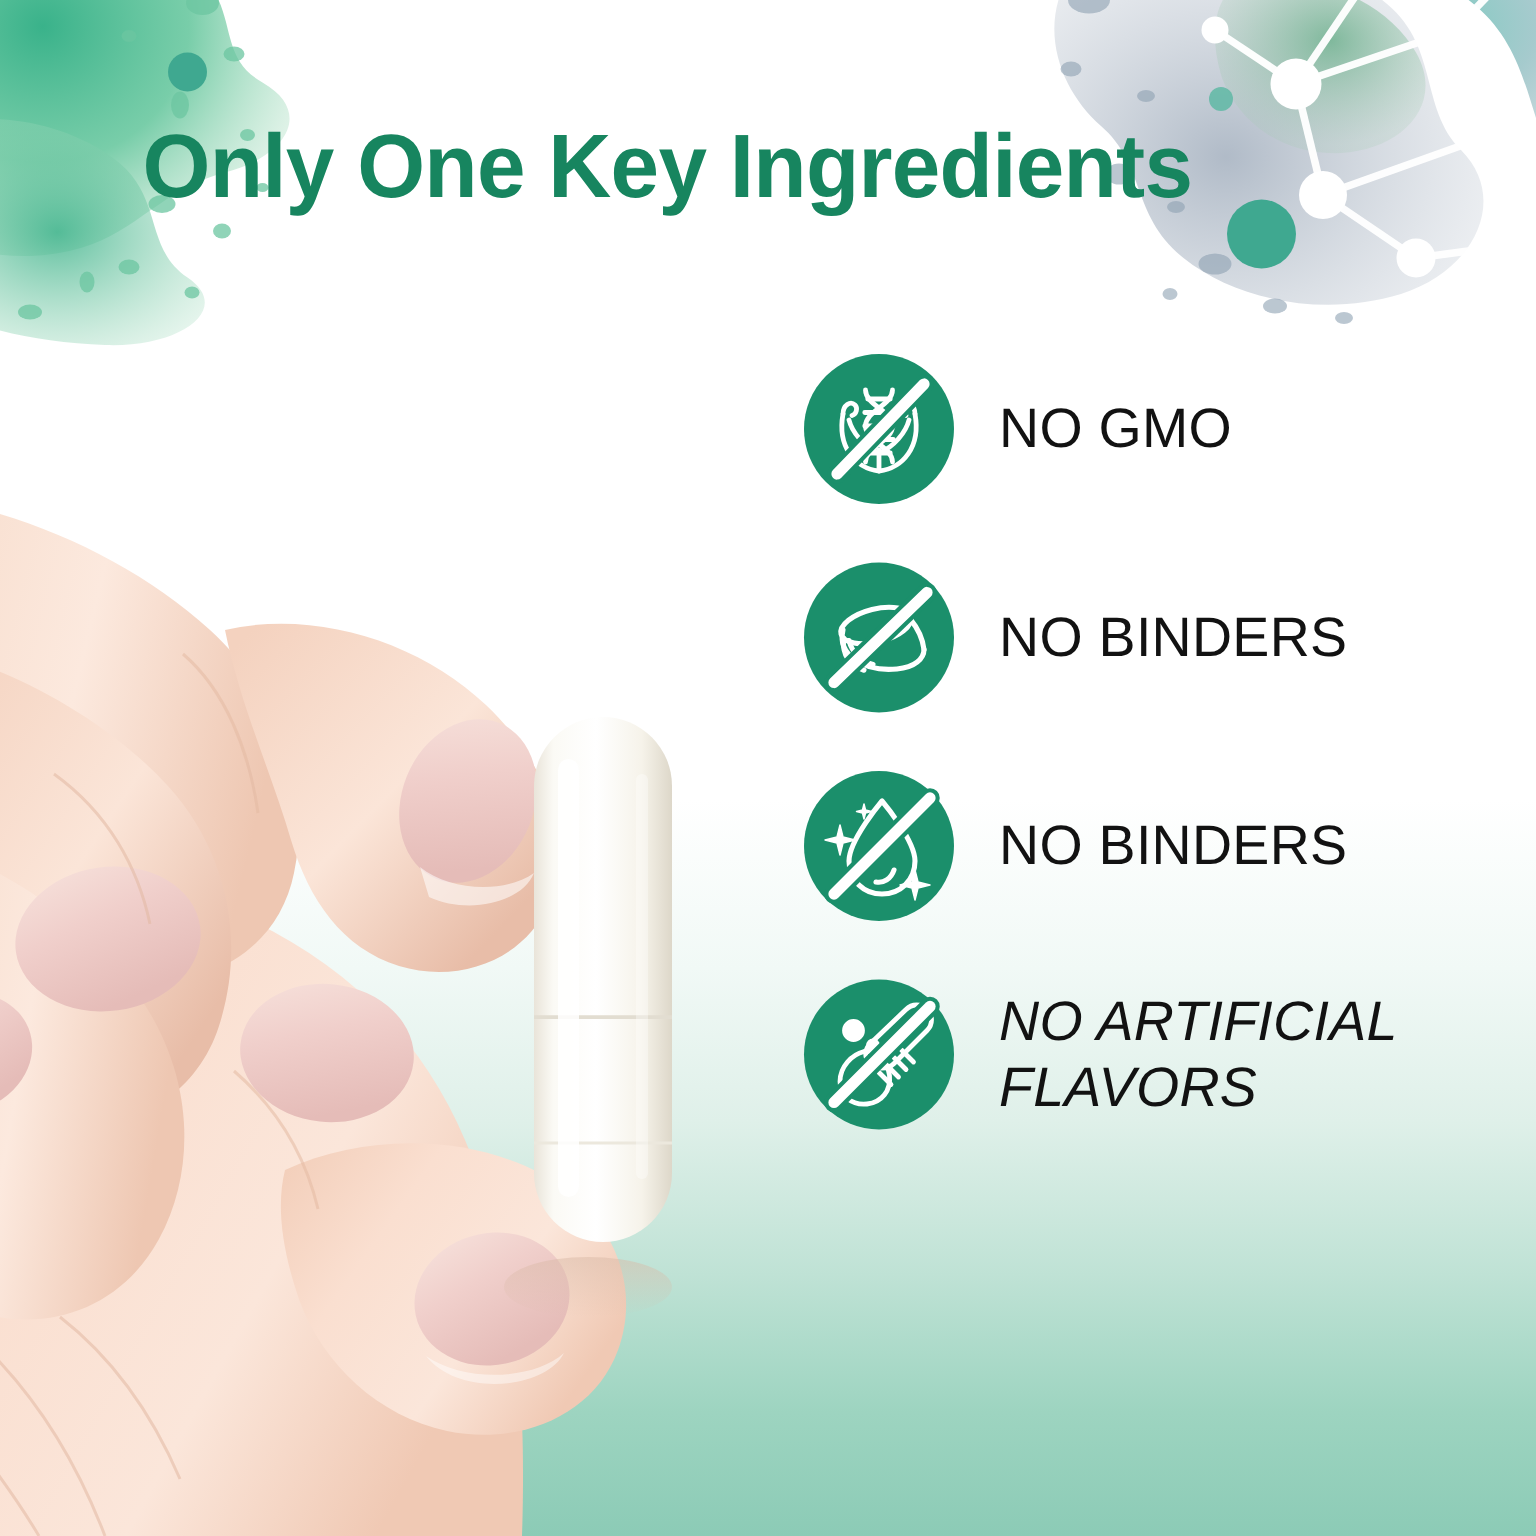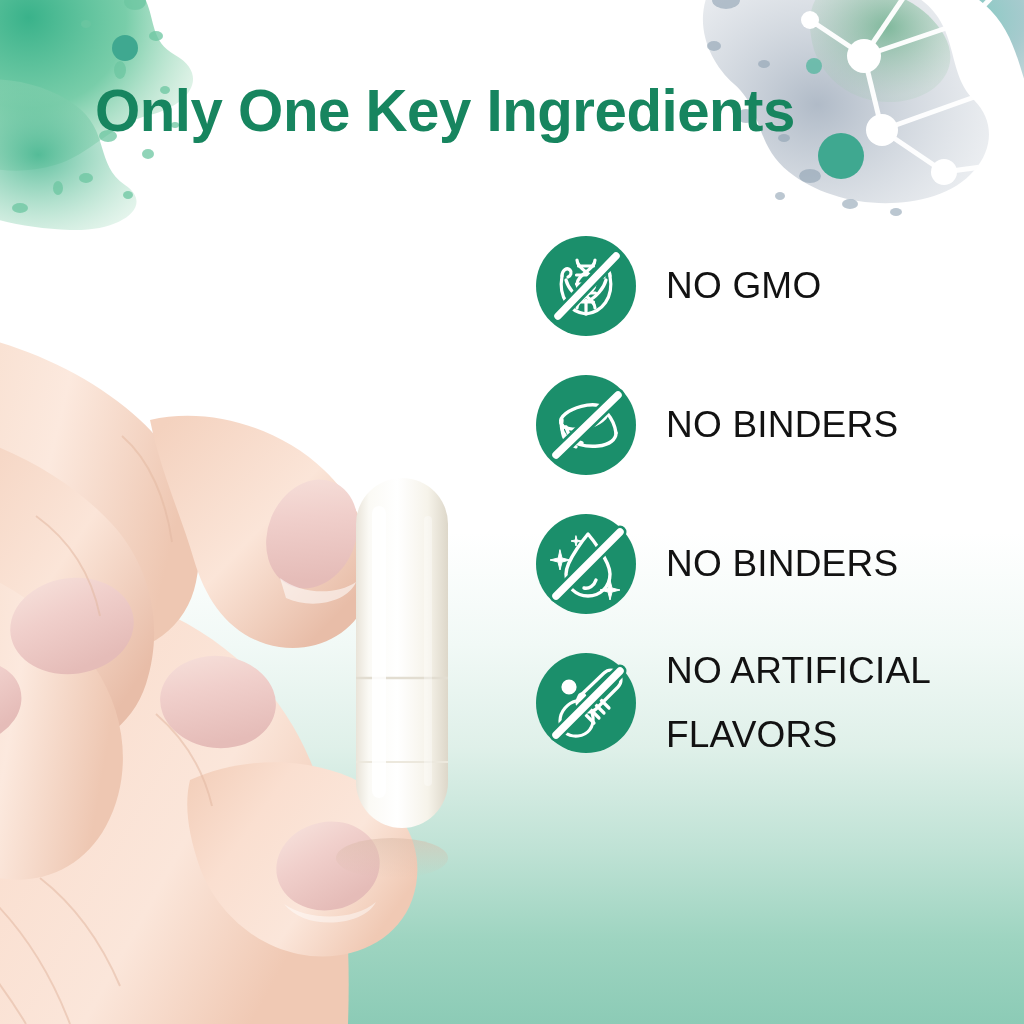--- a/index.html
+++ b/index.html
@@ -65,21 +65,21 @@
     background:#1b8f6b;position:relative;
   }
   .badge svg{position:absolute;left:0;top:0;width:100px;height:100px;}
   .benefit-label{
     margin-left:30px;
     font-size:37px;line-height:42px;
     color:#121212;font-weight:normal;
     letter-spacing:0.2px;
     white-space:pre-line;
   }
-  .benefit-row.two-line .benefit-label{line-height:64px;}
+  .benefit-row.two-line .benefit-label{line-height:44px;font-style:italic;}
 </style>
 </head>
 <body>
 
 <div id="stage">
 
   <div class="bg-gradient"></div>
 
   <svg class="decor decor-tl" viewBox="0 0 420 300">
     <defs>

